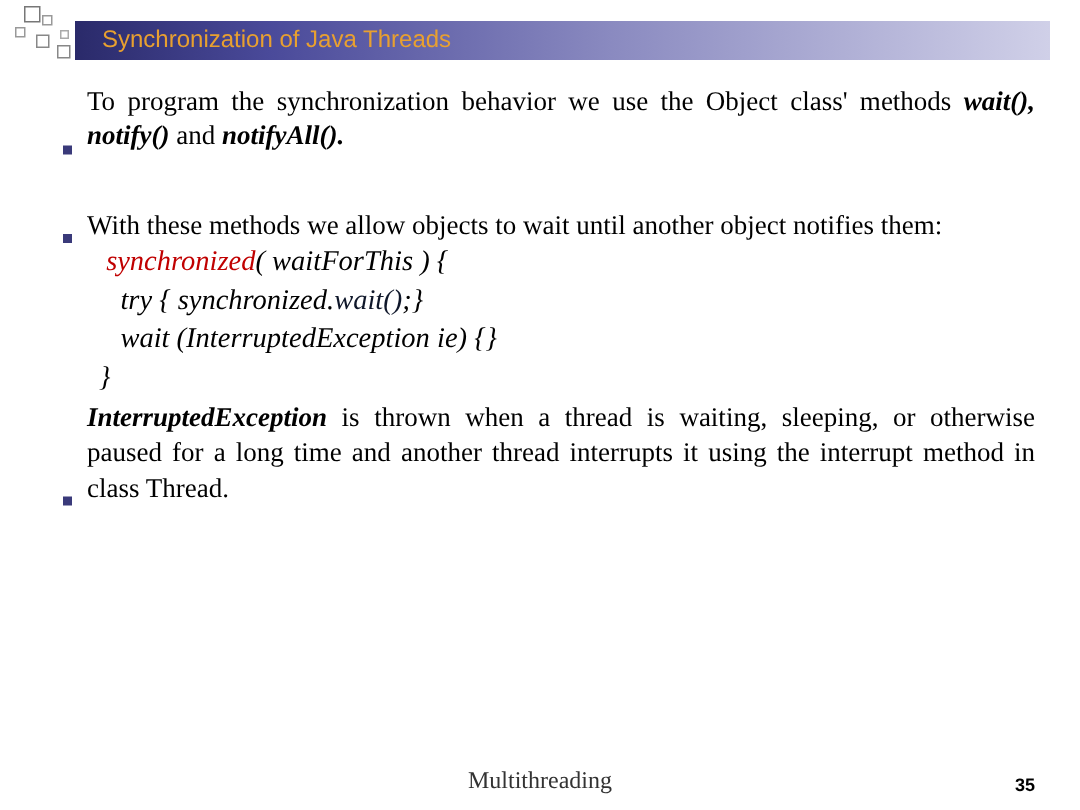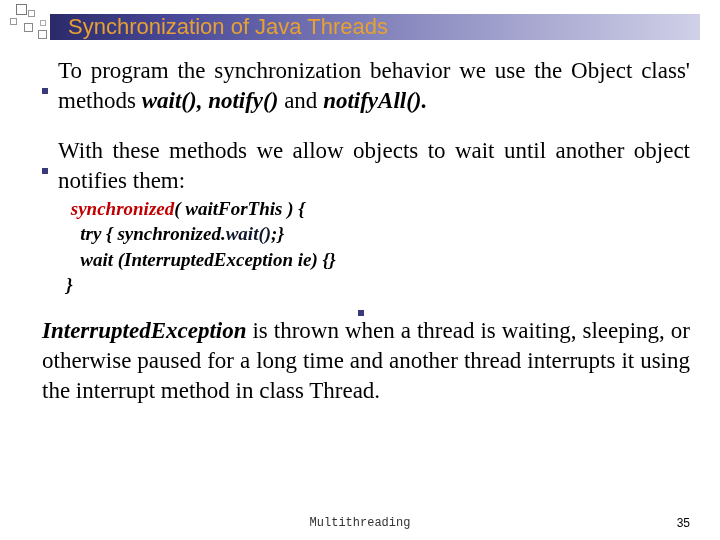--- a/index.html
+++ b/index.html
@@ -17,21 +17,21 @@
     left: 50px;
     right: 20px;
     height: 26px;
     background: linear-gradient(to right, #2a2a6a 0%, #4a4a9a 20%, #8a8ac0 55%, #d0d0e8 100%);
     display: flex;
     align-items: center;
     padding-left: 18px;
   }
   .title-text {
     color: #e8a030;
-    font-size: 22px;
+    font-size: 16px;
     font-family: Arial, sans-serif;
     font-weight: 400;
   }
   .deco-sq {
     position: absolute;
     width: 9px;
     height: 9px;
     background: #fff;
     border: 1px solid #888;
   }
@@ -44,62 +44,62 @@
 
   .content {
     position: absolute;
     top: 50px;
     left: 42px;
     right: 30px;
     bottom: 50px;
   }
   .bullet-row {
     display: flex;
-    align-items: center;
+    align-items: flex-end;
     margin-top: 6px;
     text-align: justify;
-    font-size: 23px;
+    font-size: 18px;
     line-height: 1.3;
   }
-  .bullet-row.gap { margin-top: 20px; }
-  .bullet-row.tight { margin-top: 2px; flex-direction: column; }
+  .bullet-row.gap { margin-top: 36px; }
+  .bullet-row.tight { margin-top: 2px; }
   .bmark {
     width: 6px;
     height: 6px;
     background: #3a3a7a;
     margin-top: 10px;
     margin-right: 10px;
     flex-shrink: 0;
   }
   .btext { flex: 1; }
   .code-block {
     margin-left: 24px;
     font-size: 19px;
     line-height: 1.35;
   }
-  .code-line { white-space: pre; font-style: italic; font-weight: bold; }
+  .code-line { white-space: pre; font-style: italic; font-weight: normal; }
   .kw-sync { color: #c00000; }
   .kw-wait { color: #0f172a; }
   .footer {
     position: absolute;
     bottom: 10px;
     left: 0;
     right: 0;
     text-align: center;
-    font-family: Liberation Mono, monospace;
-    font-size: 12px;
+    font-family: Liberation Serif, serif;
+    font-size: 16px;
     color: #333;
   }
   .pagenum {
     position: absolute;
     bottom: 10px;
     right: 30px;
     font-family: Arial, sans-serif;
     font-size: 12px;
-    font-weight: normal;
+    font-weight: bold;
     color: #000;
   }
   .em-b { font-style: italic; font-weight: bold; }
   .b { font-weight: bold; }
 </style>
 </head>
 <body>
 
 <div class="deco-sq sq1"></div>
 <div class="deco-sq sq2"></div>

